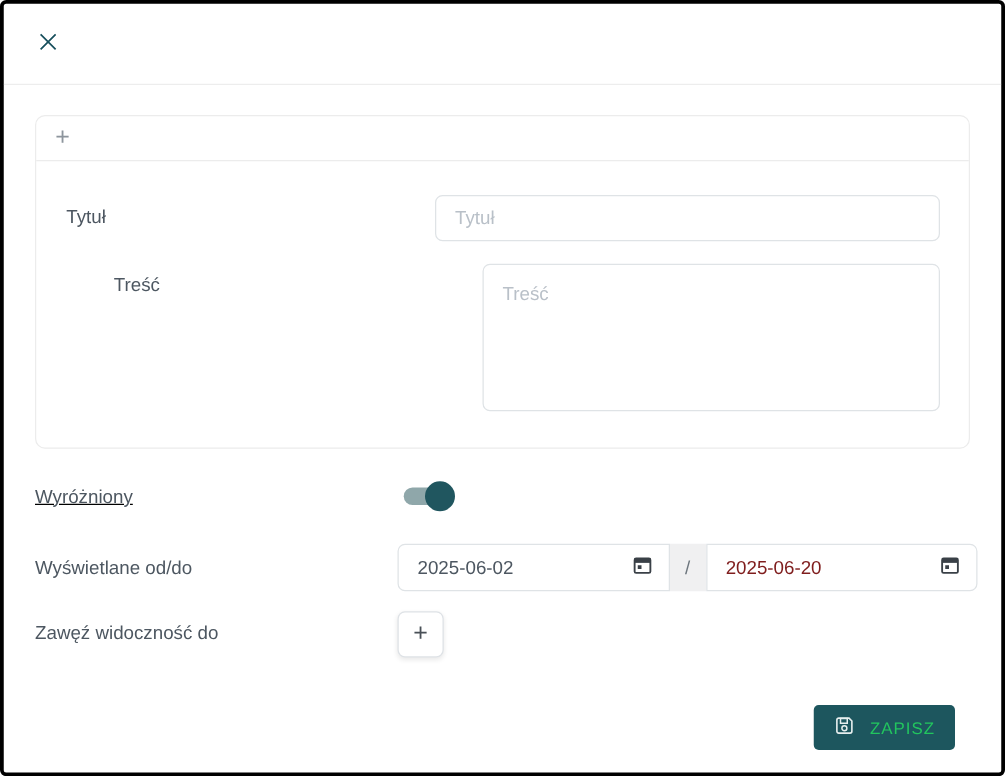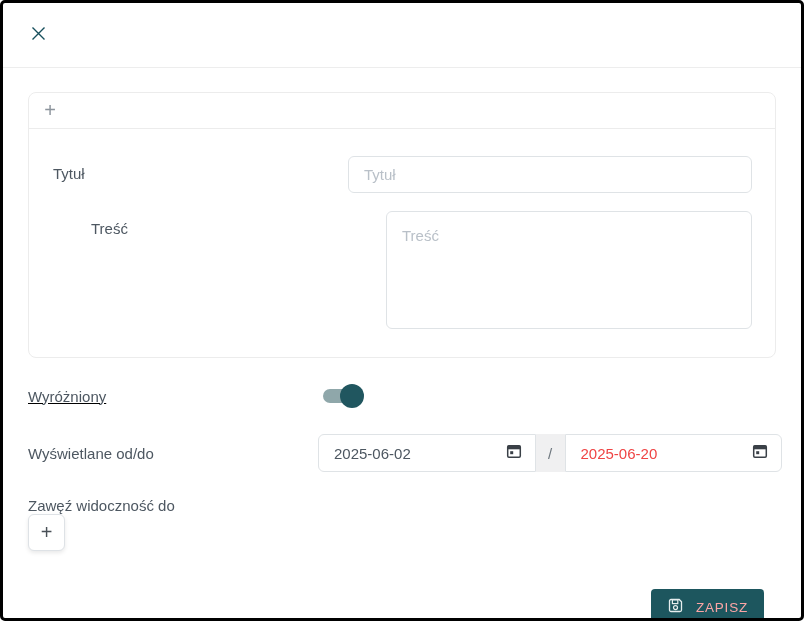--- a/index.html
+++ b/index.html
@@ -84,43 +84,43 @@
   
   .row-dates { margin-top: 26px; }
   .date-group { display: flex; width: 100%; align-items: stretch; height: 38px; }
   .date-input {
     flex: 1; display: flex; align-items: center; justify-content: space-between;
     border: 1px solid #dfe3e6; background: #fff; padding: 0 13px 0 15px;
   }
   .date-input.first { border-radius: 6px 0 0 6px; text-align: center; }
   .date-input.last  { border-radius: 0 6px 6px 0; }
   .date-value { font-size: 15px; color: #4d5761; }
-  .date-value.muted { color: #ef4444; }
+  .date-value.muted { color: #7f1d1d; }
   .date-sep {
     width: 29px; background: #f0f0f1; display: flex; align-items: center; justify-content: center;
     font-size: 15px; color: #6c757d;
   }
 
   
-  .row-visibility { margin-top: 16px; align-items: flex-start; flex-direction: column; }
+  .row-visibility { margin-top: 16px; align-items: flex-start; }
   .row-visibility .row-label { padding-top: 9px; }
   .add-btn {
     width: 37px; height: 37px; background: #fff;
     border: 1px solid #dee2e6; border-radius: 6px;
     box-shadow: 0 2px 4px rgba(0,0,0,.09);
     font-size: 20px; font-weight: 300; color: #495057;
     display: flex; align-items: center; justify-content: center;
     cursor: pointer; font-family: "Liberation Sans", "DejaVu Sans", sans-serif;
   }
 
   
   .footer { display: flex; justify-content: flex-end; padding: 38px 18px 0 0; }
   .save-btn {
     height: 36px; min-width: 104px;
-    background: #1d565e; color: #fca5a5;
+    background: #1d565e; color: #22c55e;
     border: none; border-radius: 4px;
     display: flex; align-items: center; justify-content: center; gap: 12px;
     padding: 0 16px; font-size: 13.5px; letter-spacing: .8px;
     font-family: "Liberation Sans", "DejaVu Sans", sans-serif;
     cursor: pointer;
   }
 </style>
 </head>
 <body>
 

